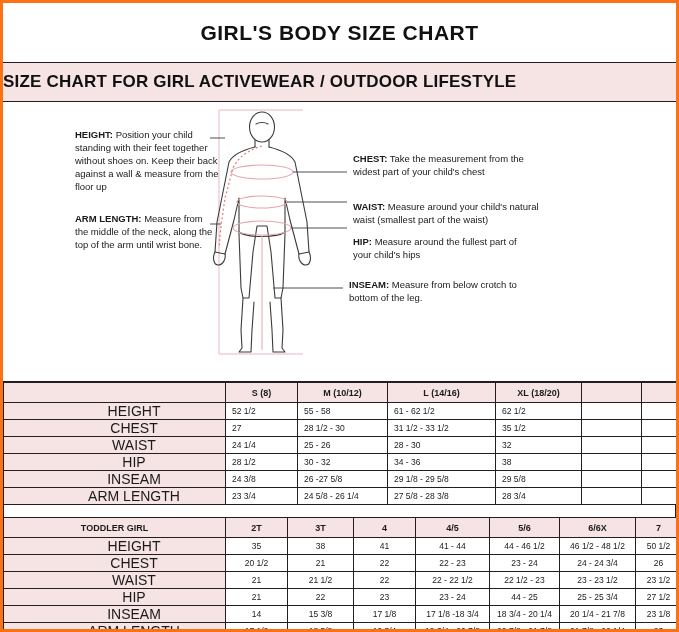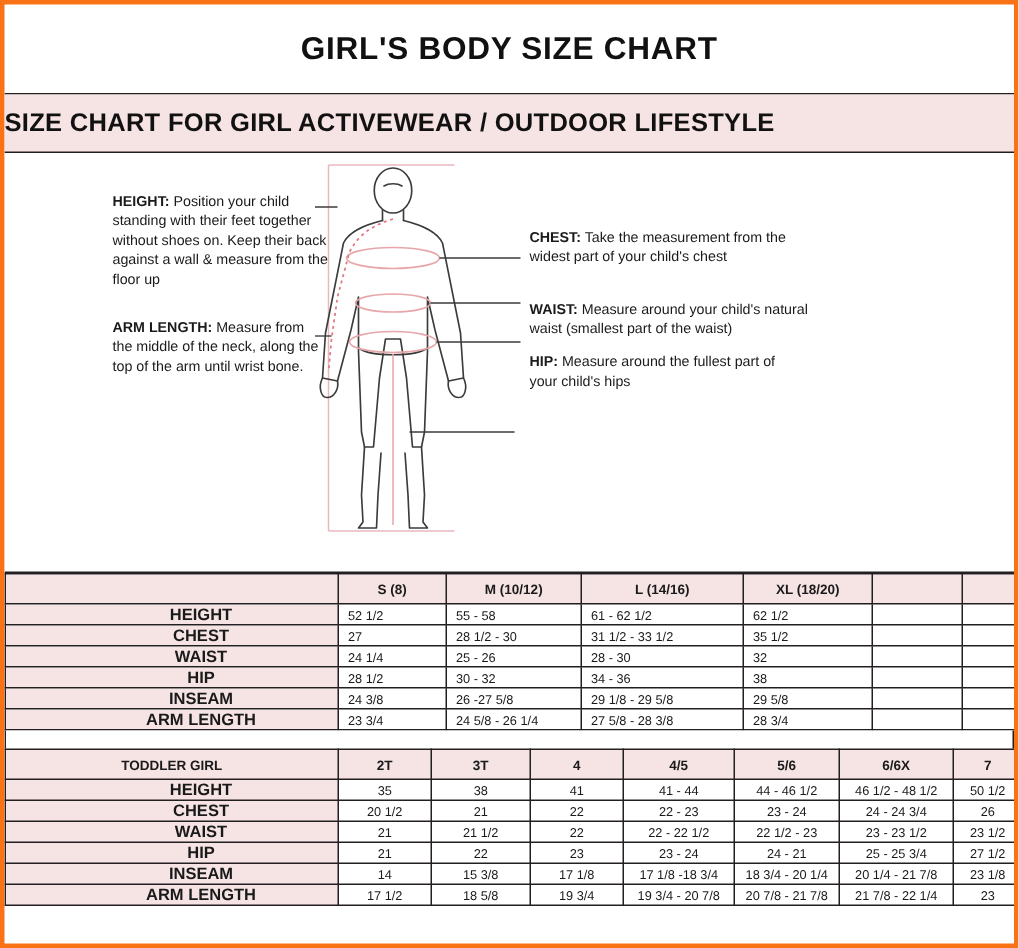--- a/index.html
+++ b/index.html
@@ -93,22 +93,22 @@
     white-space: nowrap;
   }
   .size-table .hdr {
     background: #f6e3e4;
     font-weight: bold;
     font-size: 9px;
     height: 20px;
   }
   .size-table .rowlabel {
     background: #f6e3e4;
-    font-weight: bold;
-    font-size: 11px;
+    font-weight: normal;
+    font-size: 14px;
     text-align: center;
     padding-left: 42px;
   }
   .size-table .val {
     text-align: left;
     padding-left: 6px;
   }
   .girls-table .rowlabel { width: 222px; }
   .girls-table col.c1 { width: 222px; }
   .toddler-table .rowlabel { }
@@ -179,20 +179,23 @@
       <b>ARM LENGTH:</b><span>  Measure from the middle of the neck, along the top of the arm until wrist bone.</span>
     </div>
     <div class="callout c-chest">
       <b>CHEST:</b><span> Take the measurement from the widest part of your child's chest</span>
     </div>
     <div class="callout c-waist">
       <b>WAIST:</b><span> Measure around your child's natural waist (smallest part of the waist)</span>
     </div>
     <div class="callout c-hip">
       <b>HIP:</b><span> Measure around the fullest part of your child's hips</span>
+    </div>
+    <div class="callout c-inseam">
+      <b>INSEAM:</b><span> Measure from below crotch to bottom of the leg.</span>
     </div>
   </div>
 
   <table class="size-table girls-table">
     <colgroup>
       <col class="c1">
         <col style="width:72px">
         <col style="width:90px">
         <col style="width:108px">
         <col style="width:86px">
@@ -319,21 +322,21 @@
       <td>22 1/2 - 23</td>
       <td>23 - 23 1/2</td>
       <td>23 1/2</td>
     </tr>
     <tr>
       <td class="rowlabel">HIP</td>
       <td>21</td>
       <td>22</td>
       <td>23</td>
       <td>23 - 24</td>
-      <td>24 - 21</td>
+      <td>44 - 25</td>
       <td>25 - 25 3/4</td>
       <td>27 1/2</td>
     </tr>
     <tr>
       <td class="rowlabel">INSEAM</td>
       <td>14</td>
       <td>15 3/8</td>
       <td>17 1/8</td>
       <td>17 1/8 -18 3/4</td>
       <td>18 3/4 - 20 1/4</td>

